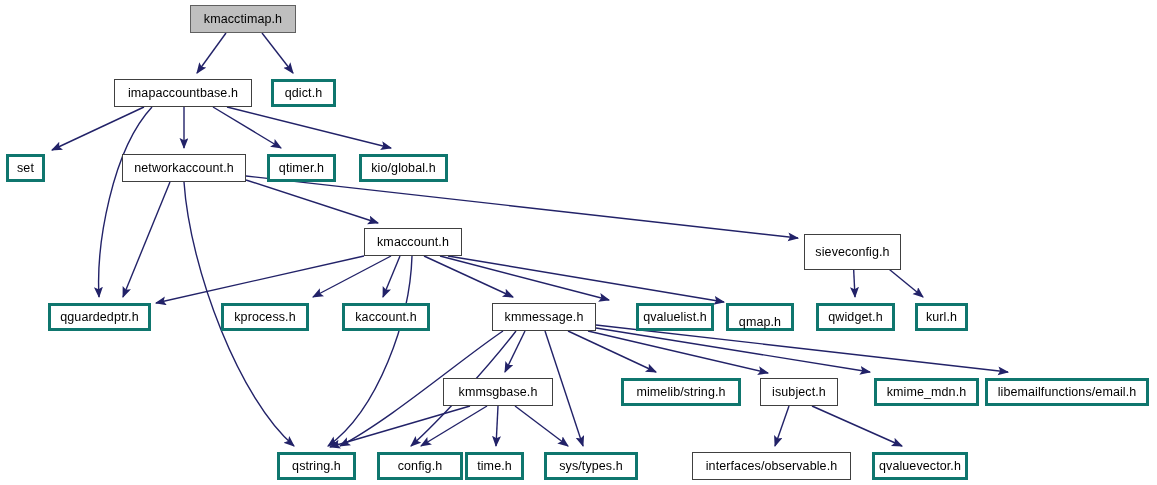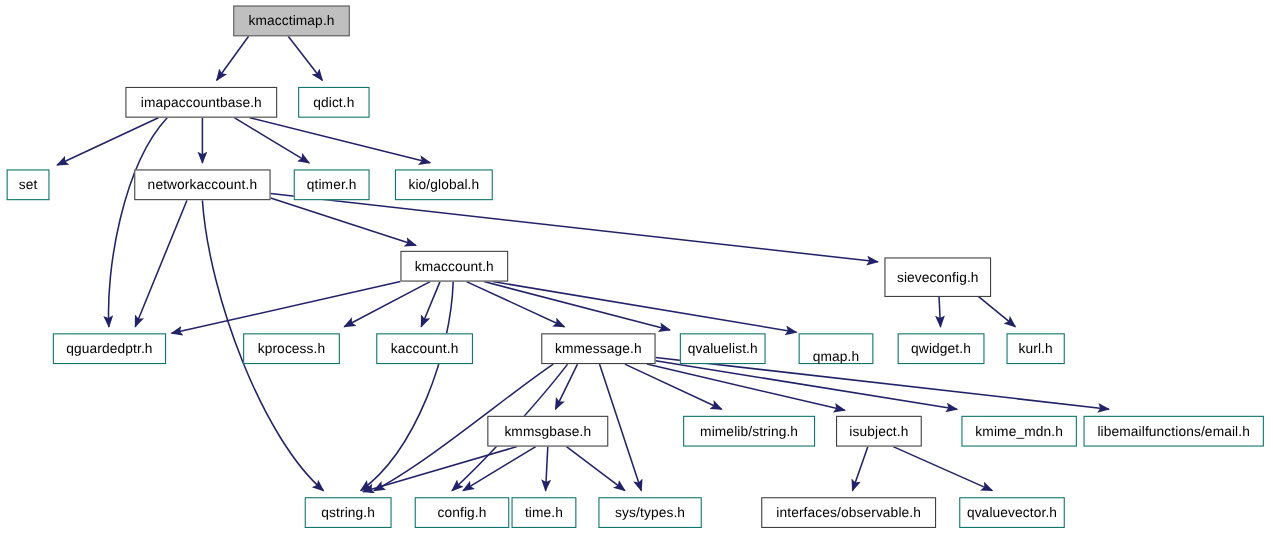--- a/index.html
+++ b/index.html
@@ -12,26 +12,26 @@
   }
   #edges{position:absolute;left:0;top:0;width:1157px;height:485px;}
   .node{
     position:absolute;
     box-sizing:border-box;
     display:flex;align-items:center;justify-content:center;
     font-size:12.5px;
     line-height:1;
     color:#000000;
     background:#ffffff;
-    border:1px solid #0f766e;
+    border:3px solid #0f766e;
     white-space:nowrap;
     letter-spacing:0.1px;
   }
   .node.strong{border:1.6px solid #404040;}
-  .node.root{background:#bfbfbf;border:1.6px solid #606060;margin-left:22px;}
+  .node.root{background:#bfbfbf;border:1.6px solid #606060;}
 </style>
 </head>
 <body>
 
 <div id="canvas">
   <svg id="edges" xmlns="http://www.w3.org/2000/svg" viewBox="0 0 1157 485">
     <defs>
       <marker id="ah" markerWidth="9" markerHeight="9" refX="7.2" refY="3.2" orient="auto" markerUnits="strokeWidth">
         <path d="M0,0 L8,3.2 L0,6.4 L1.6,3.2 Z" fill="#222268"></path>
       </marker>
@@ -106,21 +106,21 @@
       </div>
       <div class="node" style="left: 221px; top: 303px; width: 88px; height: 28px;">
         <span>kprocess.h</span>
       </div>
       <div class="node" style="left: 330px; top: 303px; width: 88px; height: 28px; margin-left: 12px;">
         <span>kaccount.h</span>
       </div>
       <div class="node strong" style="left: 492px; top: 303px; width: 104px; height: 28px;">
         <span>kmmessage.h</span>
       </div>
-      <div class="node" style="left: 618px; top: 303px; width: 78px; height: 28px;">
+      <div class="node" style="left: 636px; top: 303px; width: 78px; height: 28px;">
         <span>qvaluelist.h</span>
       </div>
       <div class="node" style="left: 726px; top: 303px; width: 68px; height: 28px; align-items: flex-end;">
         <span>qmap.h</span>
       </div>
       <div class="node" style="left: 816px; top: 303px; width: 79px; height: 28px;">
         <span>qwidget.h</span>
       </div>
       <div class="node" style="left: 915px; top: 303px; width: 53px; height: 28px;">
         <span>kurl.h</span>

